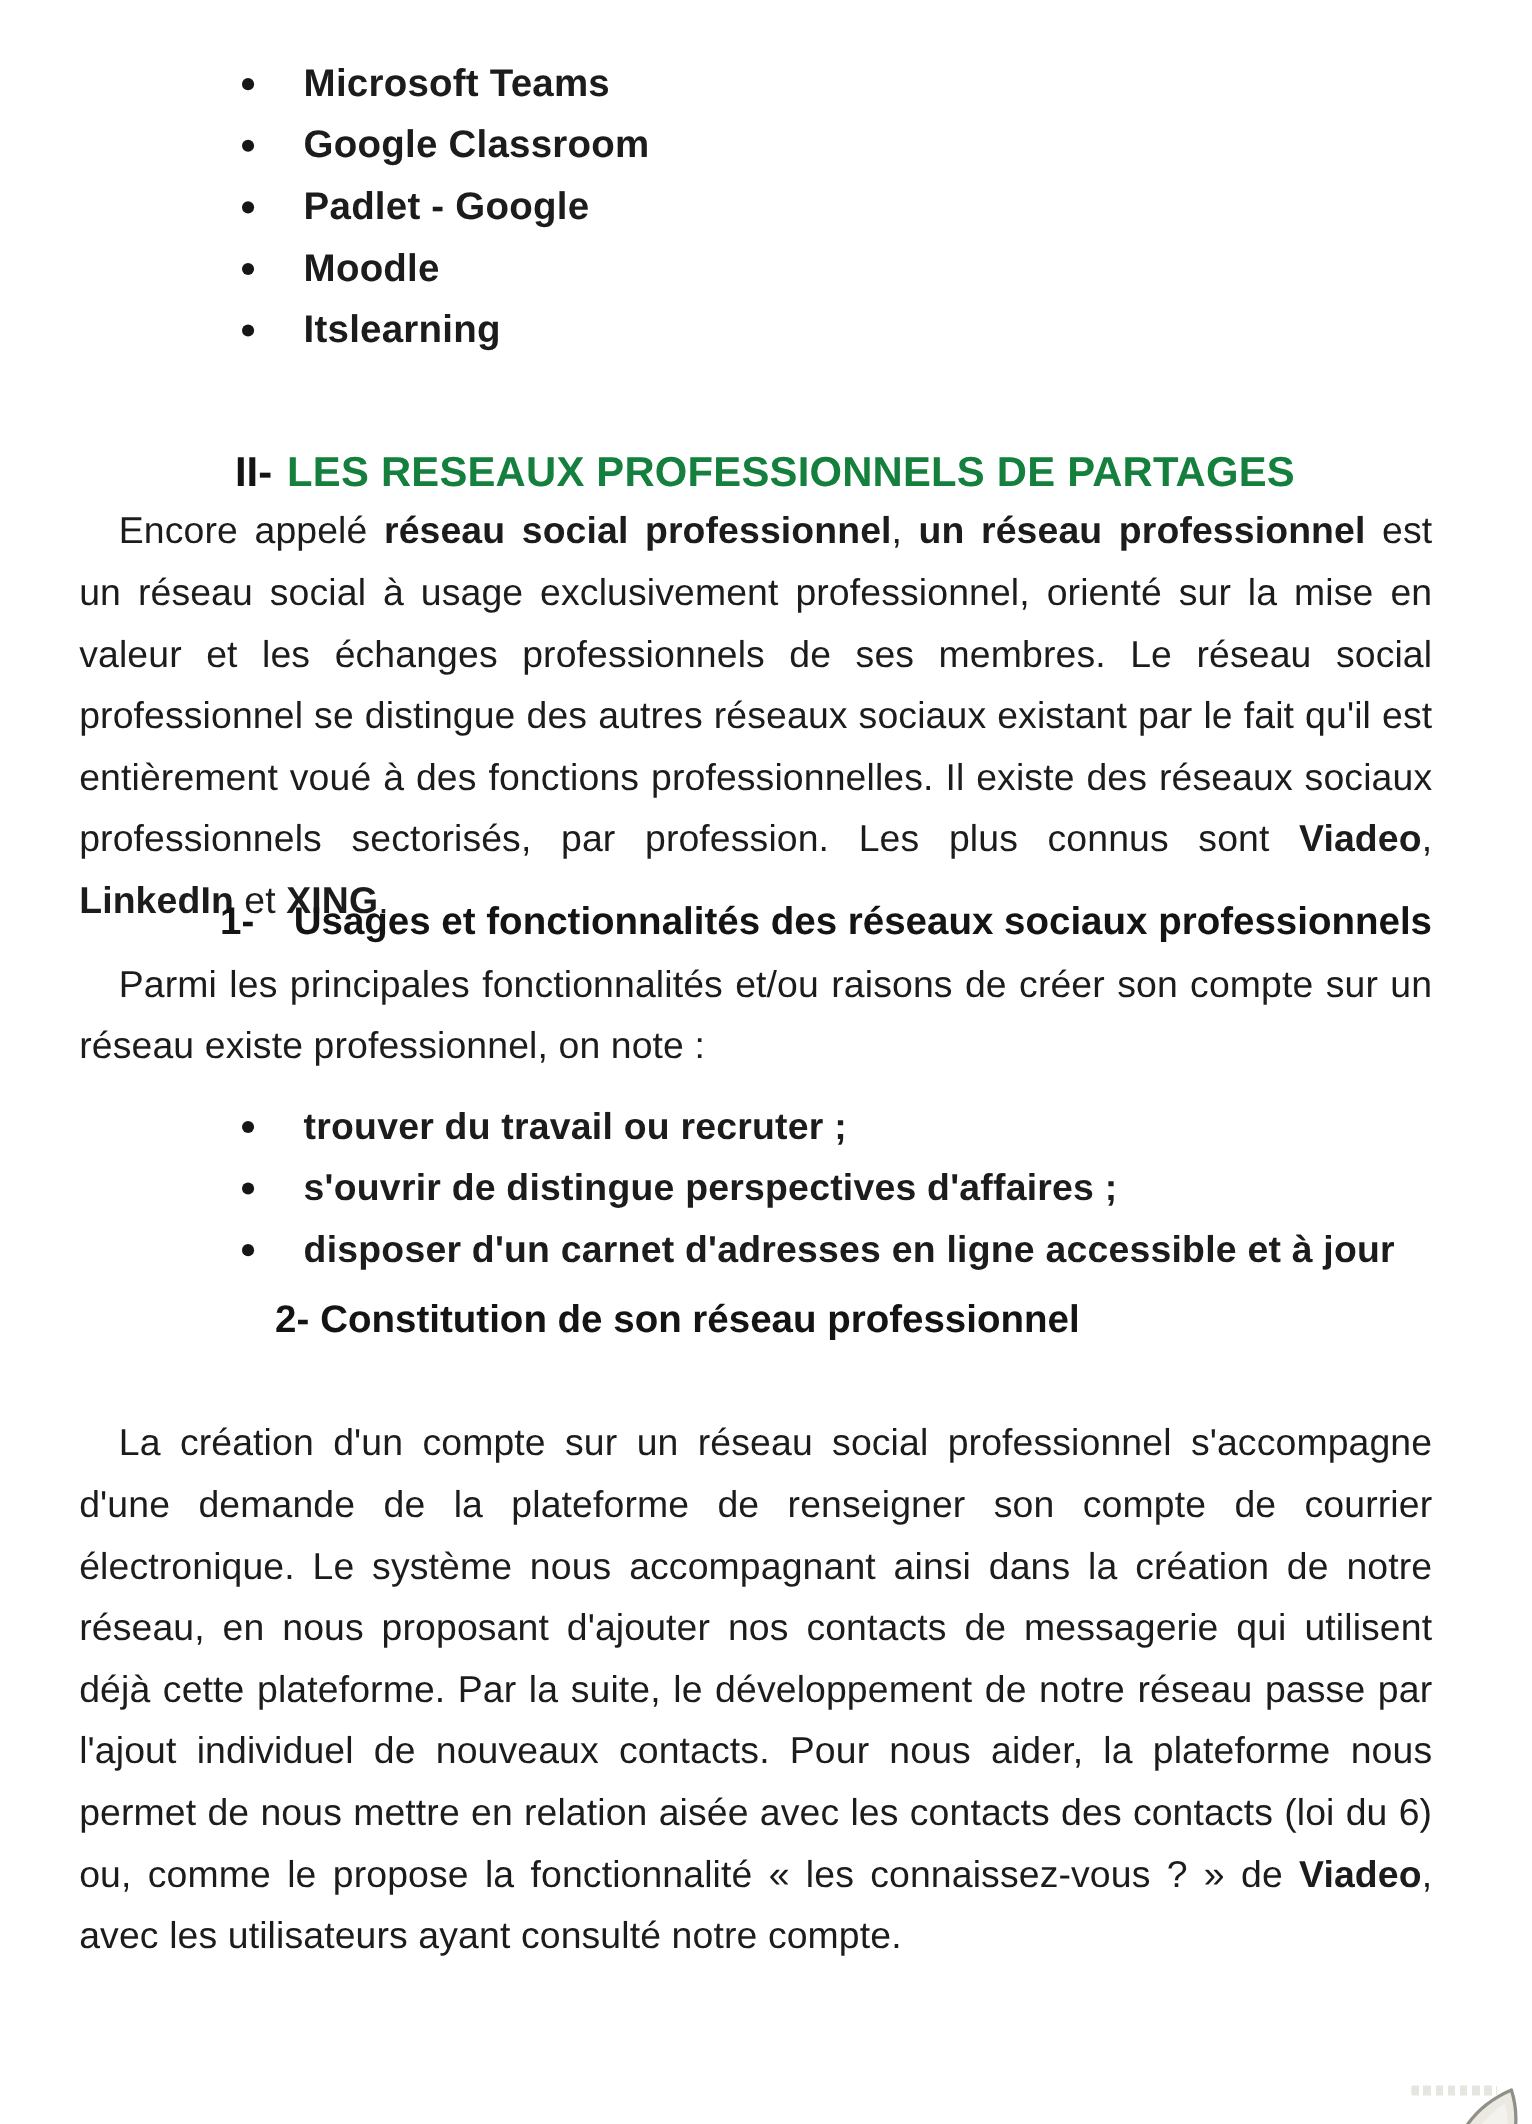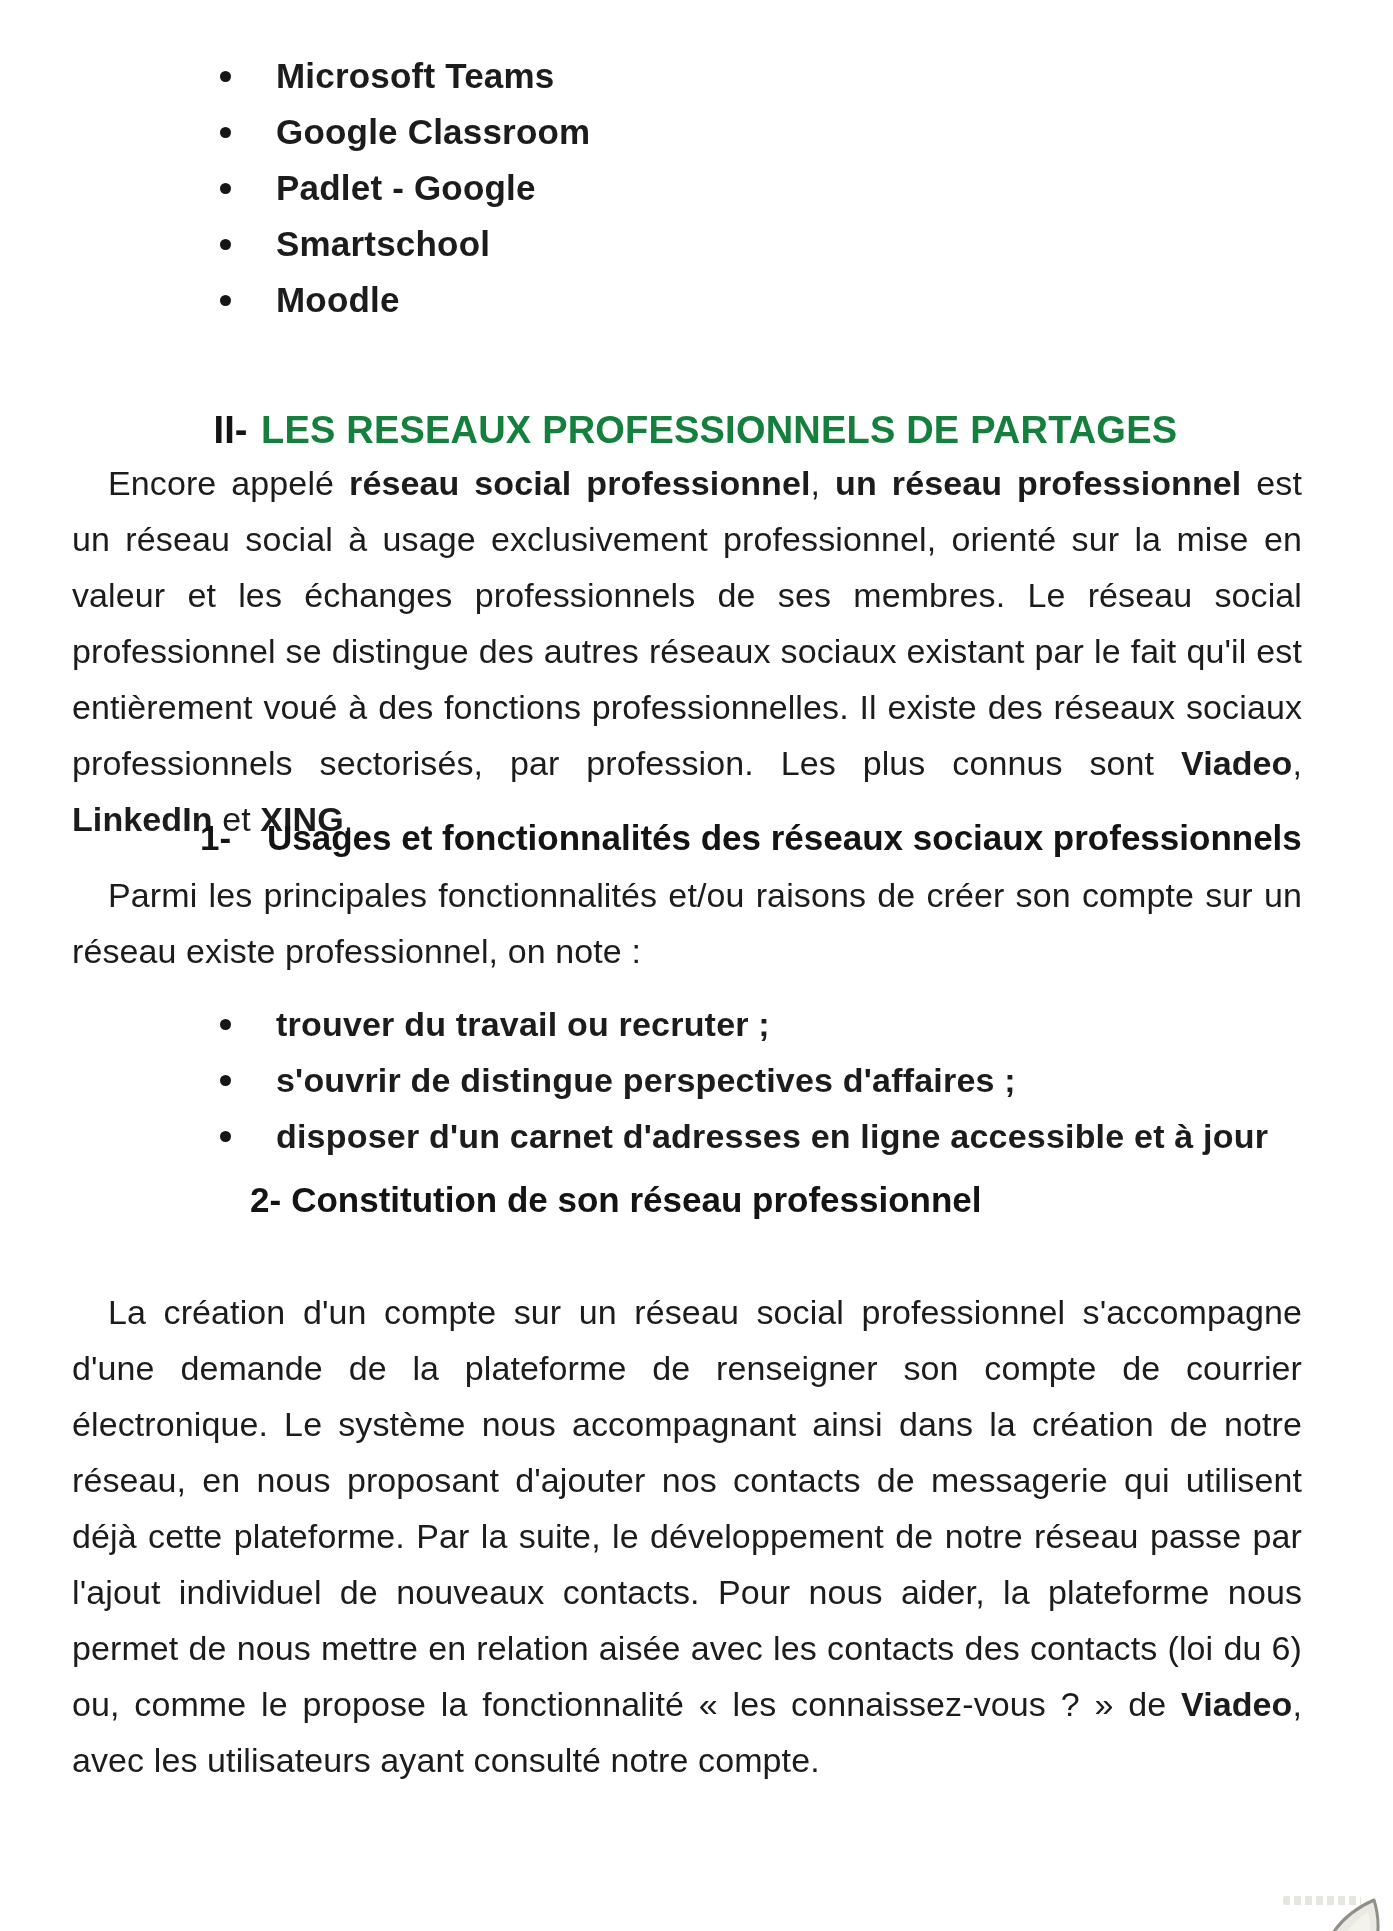--- a/index.html
+++ b/index.html
@@ -118,25 +118,25 @@
         <li>
         <span class="dot"></span>
         <span>Google Classroom</span>
       </li>
         <li>
         <span class="dot"></span>
         <span>Padlet - Google</span>
       </li>
         <li>
         <span class="dot"></span>
-        <span>Smartschool</span>
+        <span>Moodle</span>
       </li>
         <li>
         <span class="dot"></span>
-        <span>Moodle</span>
+        <span>Itslearning</span>
       </li>
       </ul>
 
     <div id="section2-heading" class="block">
       <span class="sec-num">II-</span><span class="sec-title">LES RESEAUX PROFESSIONNELS DE PARTAGES</span>
     </div>
 
     <div id="para-networks" class="block para indent"><span>Encore appelé </span><b>réseau social professionnel</b><span>, </span><b>un réseau professionnel</b><span> est un réseau social à usage exclusivement professionnel, orienté sur la mise en valeur et les échanges professionnels de ses membres. Le réseau social professionnel se distingue des autres réseaux sociaux existant par le fait qu'il est entièrement voué à des fonctions professionnelles. Il existe des réseaux sociaux professionnels sectorisés, par profession. Les plus connus sont </span><b>Viadeo</b><span>, </span><b>LinkedIn</b><span> et </span><b>XING</b><span>.</span></div>
 
     <div id="heading-usages" class="block sub-heading">

